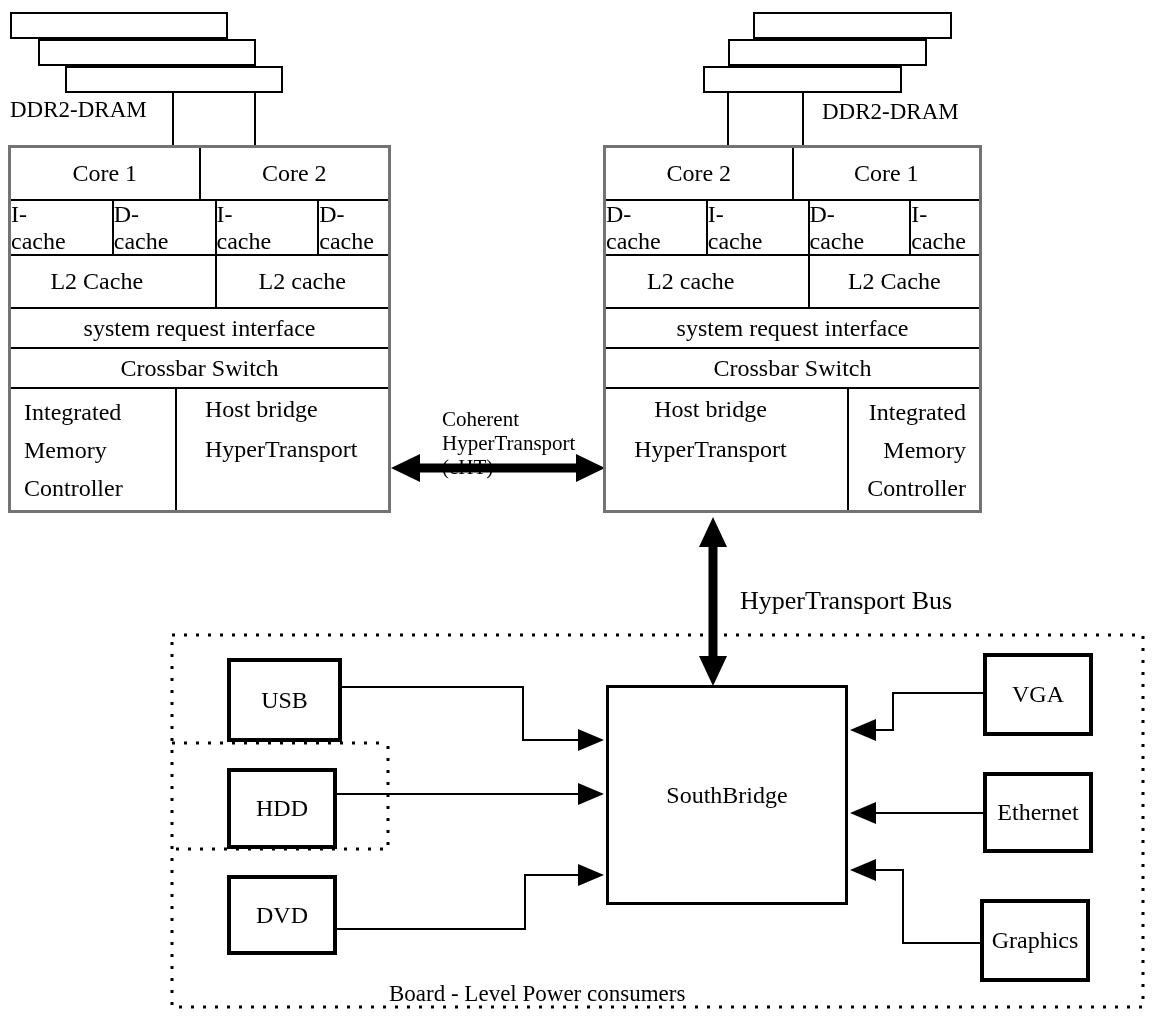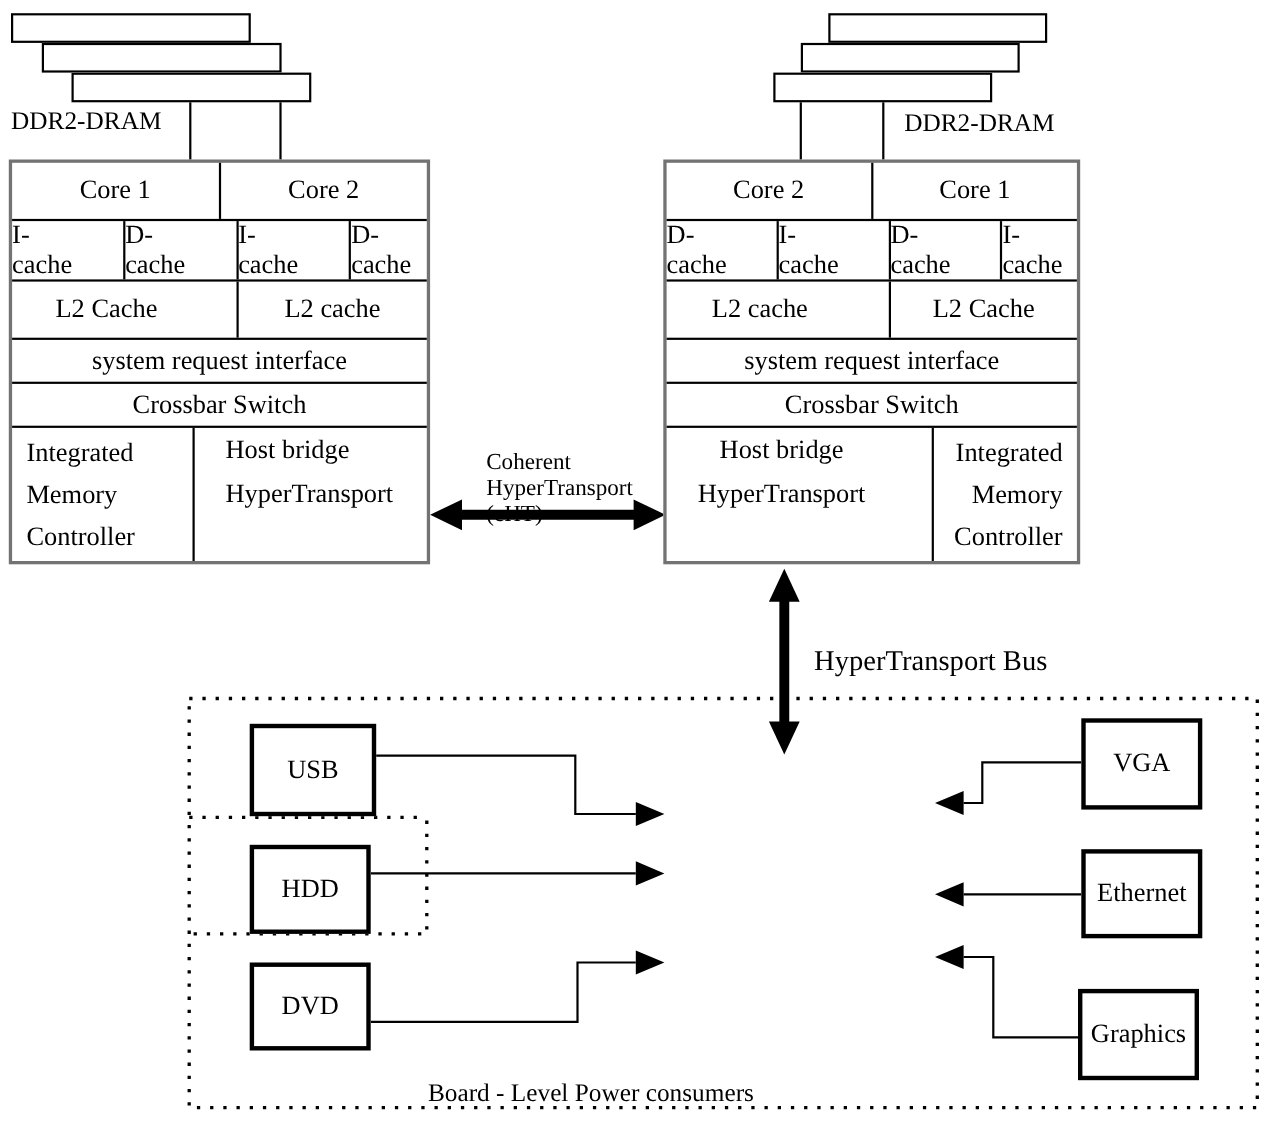--- a/index.html
+++ b/index.html
@@ -147,20 +147,23 @@
     </div>
   </div>
 
   <div class="lbl" style="left:442px;top:371px;line-height:24px;font-size:21px;margin-top:36px;">
     <div>Coherent</div>
     <div>HyperTransport</div>
     <div>(cHT)</div>
   </div>
   <div class="lbl" style="left:740px;top:586px;font-size:26px;">HyperTransport Bus</div>
 
+  <div class="box sb" style="left:606px;top:685px;width:242px;height:220px;">
+    <span>SouthBridge</span>
+  </div>
 
   <div class="box pbox" style="left:227px;top:658px;width:115px;height:84px;">
     <span>USB</span>
   </div>
   <div class="box pbox" style="left:227px;top:768px;width:110px;height:81px;">
     <span>HDD</span>
   </div>
   <div class="box pbox" style="left:227px;top:875px;width:110px;height:80px;">
     <span>DVD</span>
   </div>

